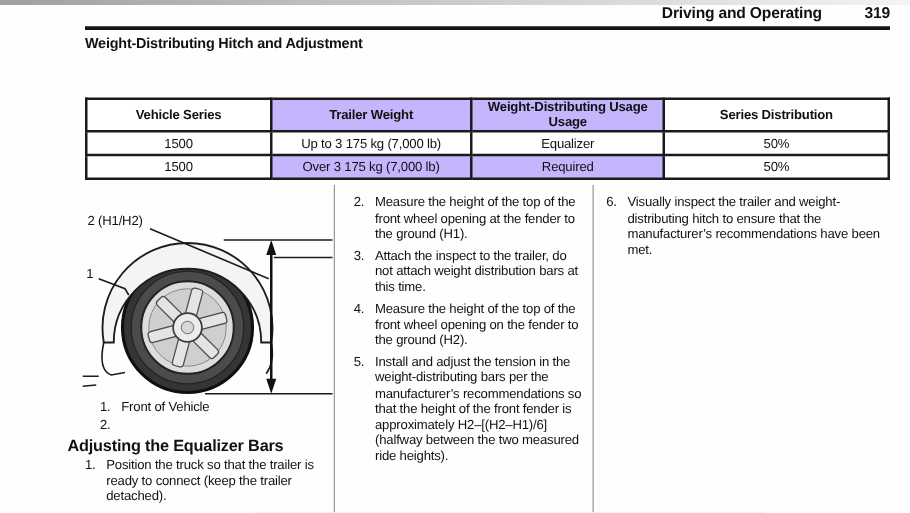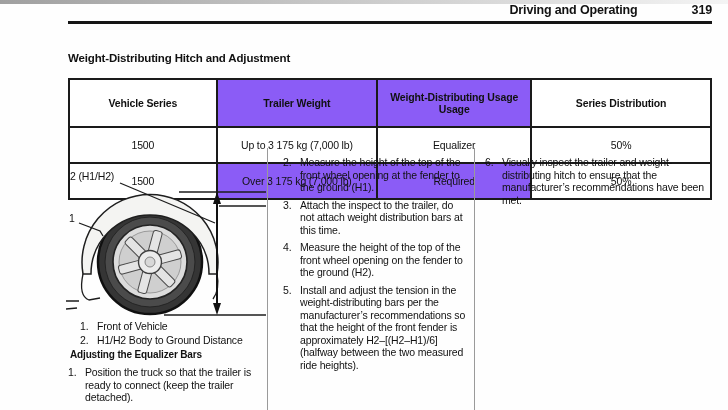--- a/index.html
+++ b/index.html
@@ -9,47 +9,47 @@
     font-family:"Liberation Sans", sans-serif; color:#111; overflow:hidden;
     letter-spacing:-0.15px;
   }
   .photo-edge-top {
     position:absolute; top:0; left:0; width:100%; height:4px;
     background:linear-gradient(to right,#8f8f8f 0%,#b9b9b9 40%,#d9d9d9 75%,#f2f2f2 100%);
     opacity:.85;
   }
   .running-head {
     position:absolute; top:3px; left:68px; width:644px;
-    display:flex; justify-content:flex-end; align-items:baseline; gap:54px;
+    display:flex; justify-content:flex-end; align-items:baseline; gap:34px;
     font-size:12.5px; font-weight:bold;
   }
   .head-rule { position:absolute; top:21px; left:68px; width:644px; height:3px; background:#151515; }
-  .section-title { position:absolute; top:29px; left:68px; font-size:11.5px; font-weight:bold;margin-top:23px; }
+  .section-title { position:absolute; top:29px; left:68px; font-size:11.5px; font-weight:bold; }
   .intro { position:absolute; top:45px; left:68px; width:650px; font-size:10.5px; line-height:13px; }
 
   table.spec { position:absolute; top:78px; left:68px; width:644px; border-collapse:collapse; table-layout:fixed; }
   table.spec td {
     border:2px solid #1a1a1a; text-align:center; vertical-align:middle;
-    font-size:10.5px; height:19px; background:#fff; padding:11px 2px;
+    font-size:10.5px; height:19px; background:#fff; padding:0 2px;
   }
   table.spec tr.hdr td { font-weight:bold; }
-  table.spec td.hl { background:#8b5cf6;margin-top:29px; }
+  table.spec td.hl { background:#c4b5fd;margin-top:29px; }
   col.c1{width:23%;} col.c2{width:25%;} col.c3{width:24%;} col.c4{width:28%;}
 
   .col-divider { position:absolute; top:148px; bottom:0; width:1px; background:#9a9a9a; }
   #divider-1 { left:267px; }
   #divider-2 { left:474px; }
 
   .figure-wrap { position:absolute; left:66px; top:162px; width:205px; height:168px; }
 
   .legend { position:absolute; left:80px; top:319px; font-size:10.5px; line-height:14px; }
   .legend-row { display:flex; gap:7px; }
   .legend-num { min-width:10px; }
 
-  .subheading { position:absolute; left:70px; top:349px; font-size:10px; font-weight:bold; }
+  .subheading { position:absolute; left:54px; top:349px; font-size:13px; font-weight:bold; }
 
   .steps { display:flex; flex-direction:column; gap:5px; font-size:10.5px; line-height:12.5px; }
   .step { display:flex; gap:4px; }
   .step-num { min-width:13px; text-align:left; }
   #left-steps   { position:absolute; left:68px;  top:366px; width:200px; }
   #middle-steps { position:absolute; left:283px; top:156px; width:184px; }
   #right-steps  { position:absolute; left:485px; top:156px; width:230px; }
 
   .fig-line { stroke:#1c1c1c; stroke-width:1.3; fill:none; }
   .fig-text { font-family:"Liberation Sans", sans-serif; font-size:10.5px; fill:#111; }
@@ -153,21 +153,20 @@
     </svg>
   </div>
 
   <div class="legend">
     <div class="legend-row">
       <span class="legend-num">1.</span>
       <span>Front of Vehicle</span>
     </div>
     <div class="legend-row">
       <span class="legend-num">2.</span>
-      <span>H1/H2 Body to Ground Distance</span>
     </div>
   </div>
 
   <div class="subheading">Adjusting the Equalizer Bars</div>
   <div class="steps" id="left-steps">
     <div class="step">
       <span class="step-num">1.</span>
       <span>Position the truck so that the trailer is ready to connect (keep the trailer detached).</span>
     </div>
   </div>

